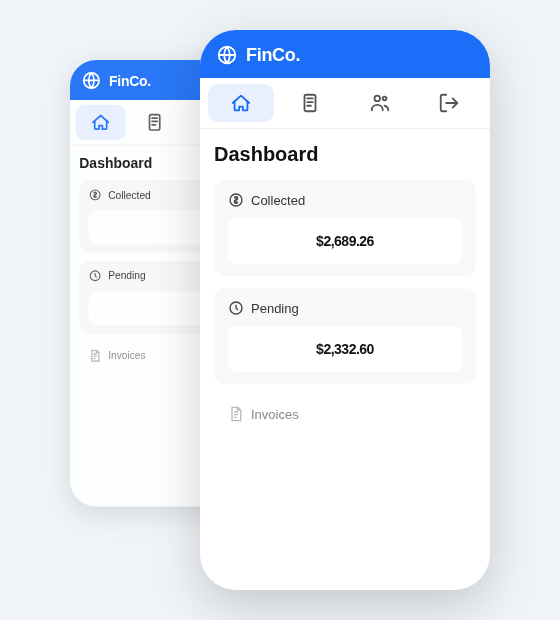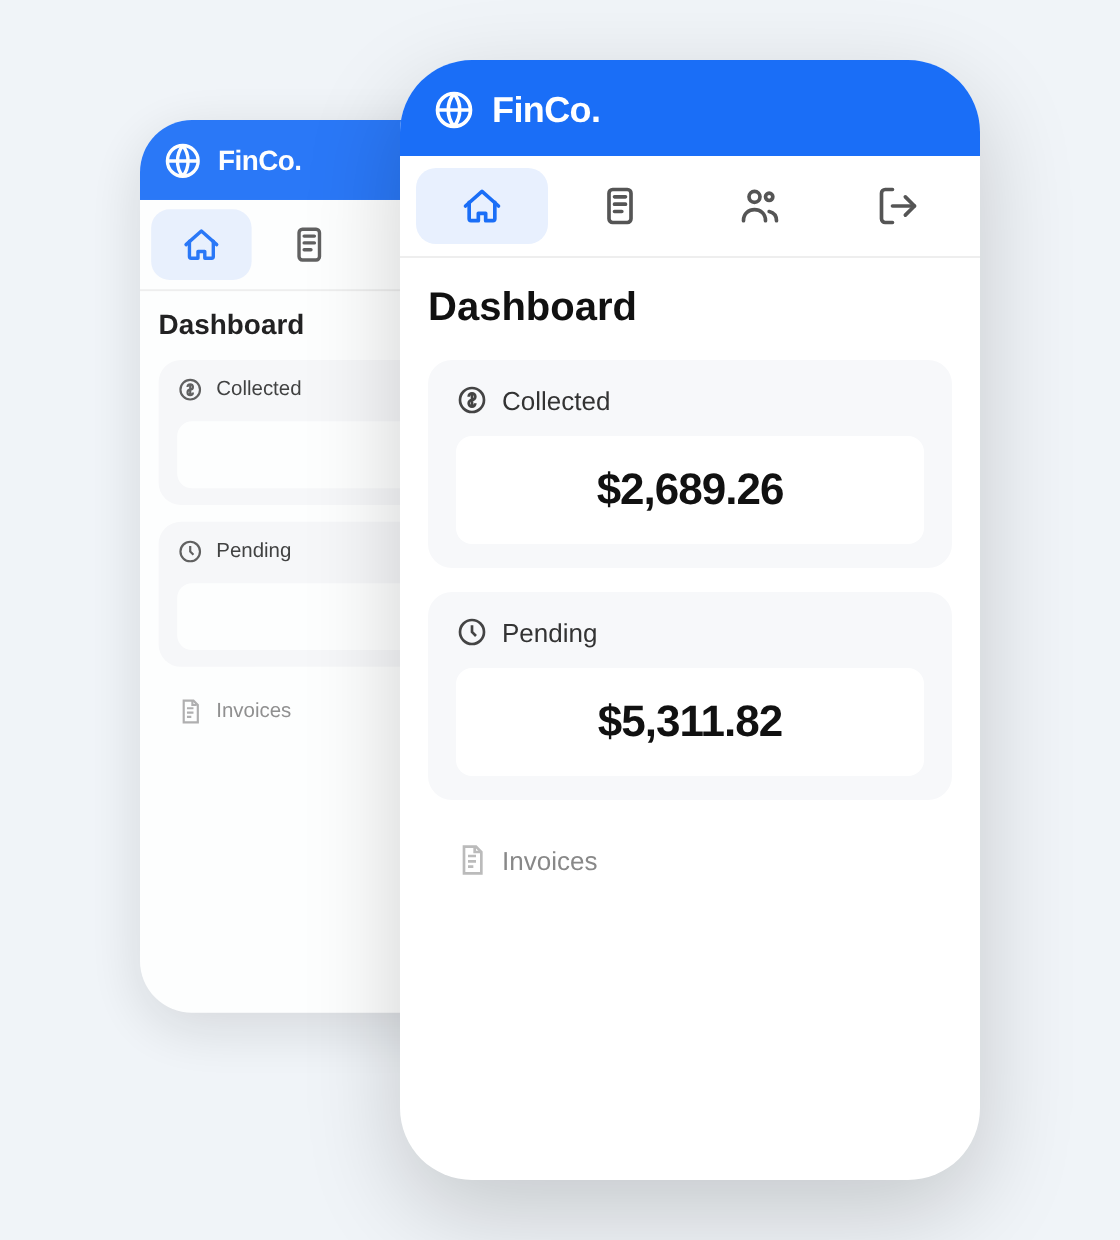--- a/index.html
+++ b/index.html
@@ -142,21 +142,21 @@
     }
 
     .card-value-box {
       background: #fff;
       border-radius: 8px;
       padding: 14px;
       text-align: center;
     }
 
     .card-value {
-      font-size: 22px;
+      font-size: 14px;
       font-weight: 700;
       color: #111;
       letter-spacing: -0.5px;
     }
 
     
     .bottom-nav-item {
       display: flex;
       align-items: center;
       gap: 7px;
@@ -351,21 +351,21 @@
 
       <div class="card">
         <div class="card-label-row">
           <svg width="16" height="16" viewBox="0 0 24 24" fill="none" stroke="#444" stroke-width="2">
             <circle cx="12" cy="12" r="9"></circle>
             <path d="M12 7v5l3 3"></path>
           </svg>
           <span class="card-label">Pending</span>
         </div>
         <div class="card-value-box">
-          <span class="card-value">$5,311.82</span>
+          <span class="card-value">$2,332.60</span>
         </div>
       </div>
 
       <div class="bottom-nav-item">
         <svg width="16" height="16" viewBox="0 0 24 24" fill="none" stroke="#bbb" stroke-width="2">
           <path d="M6 2h9l4 4v16H6z"></path>
           <path d="M14 2v4h4M9 13h6M9 9h6M9 17h4"></path>
         </svg>
         <span>Invoices</span>
       </div>

